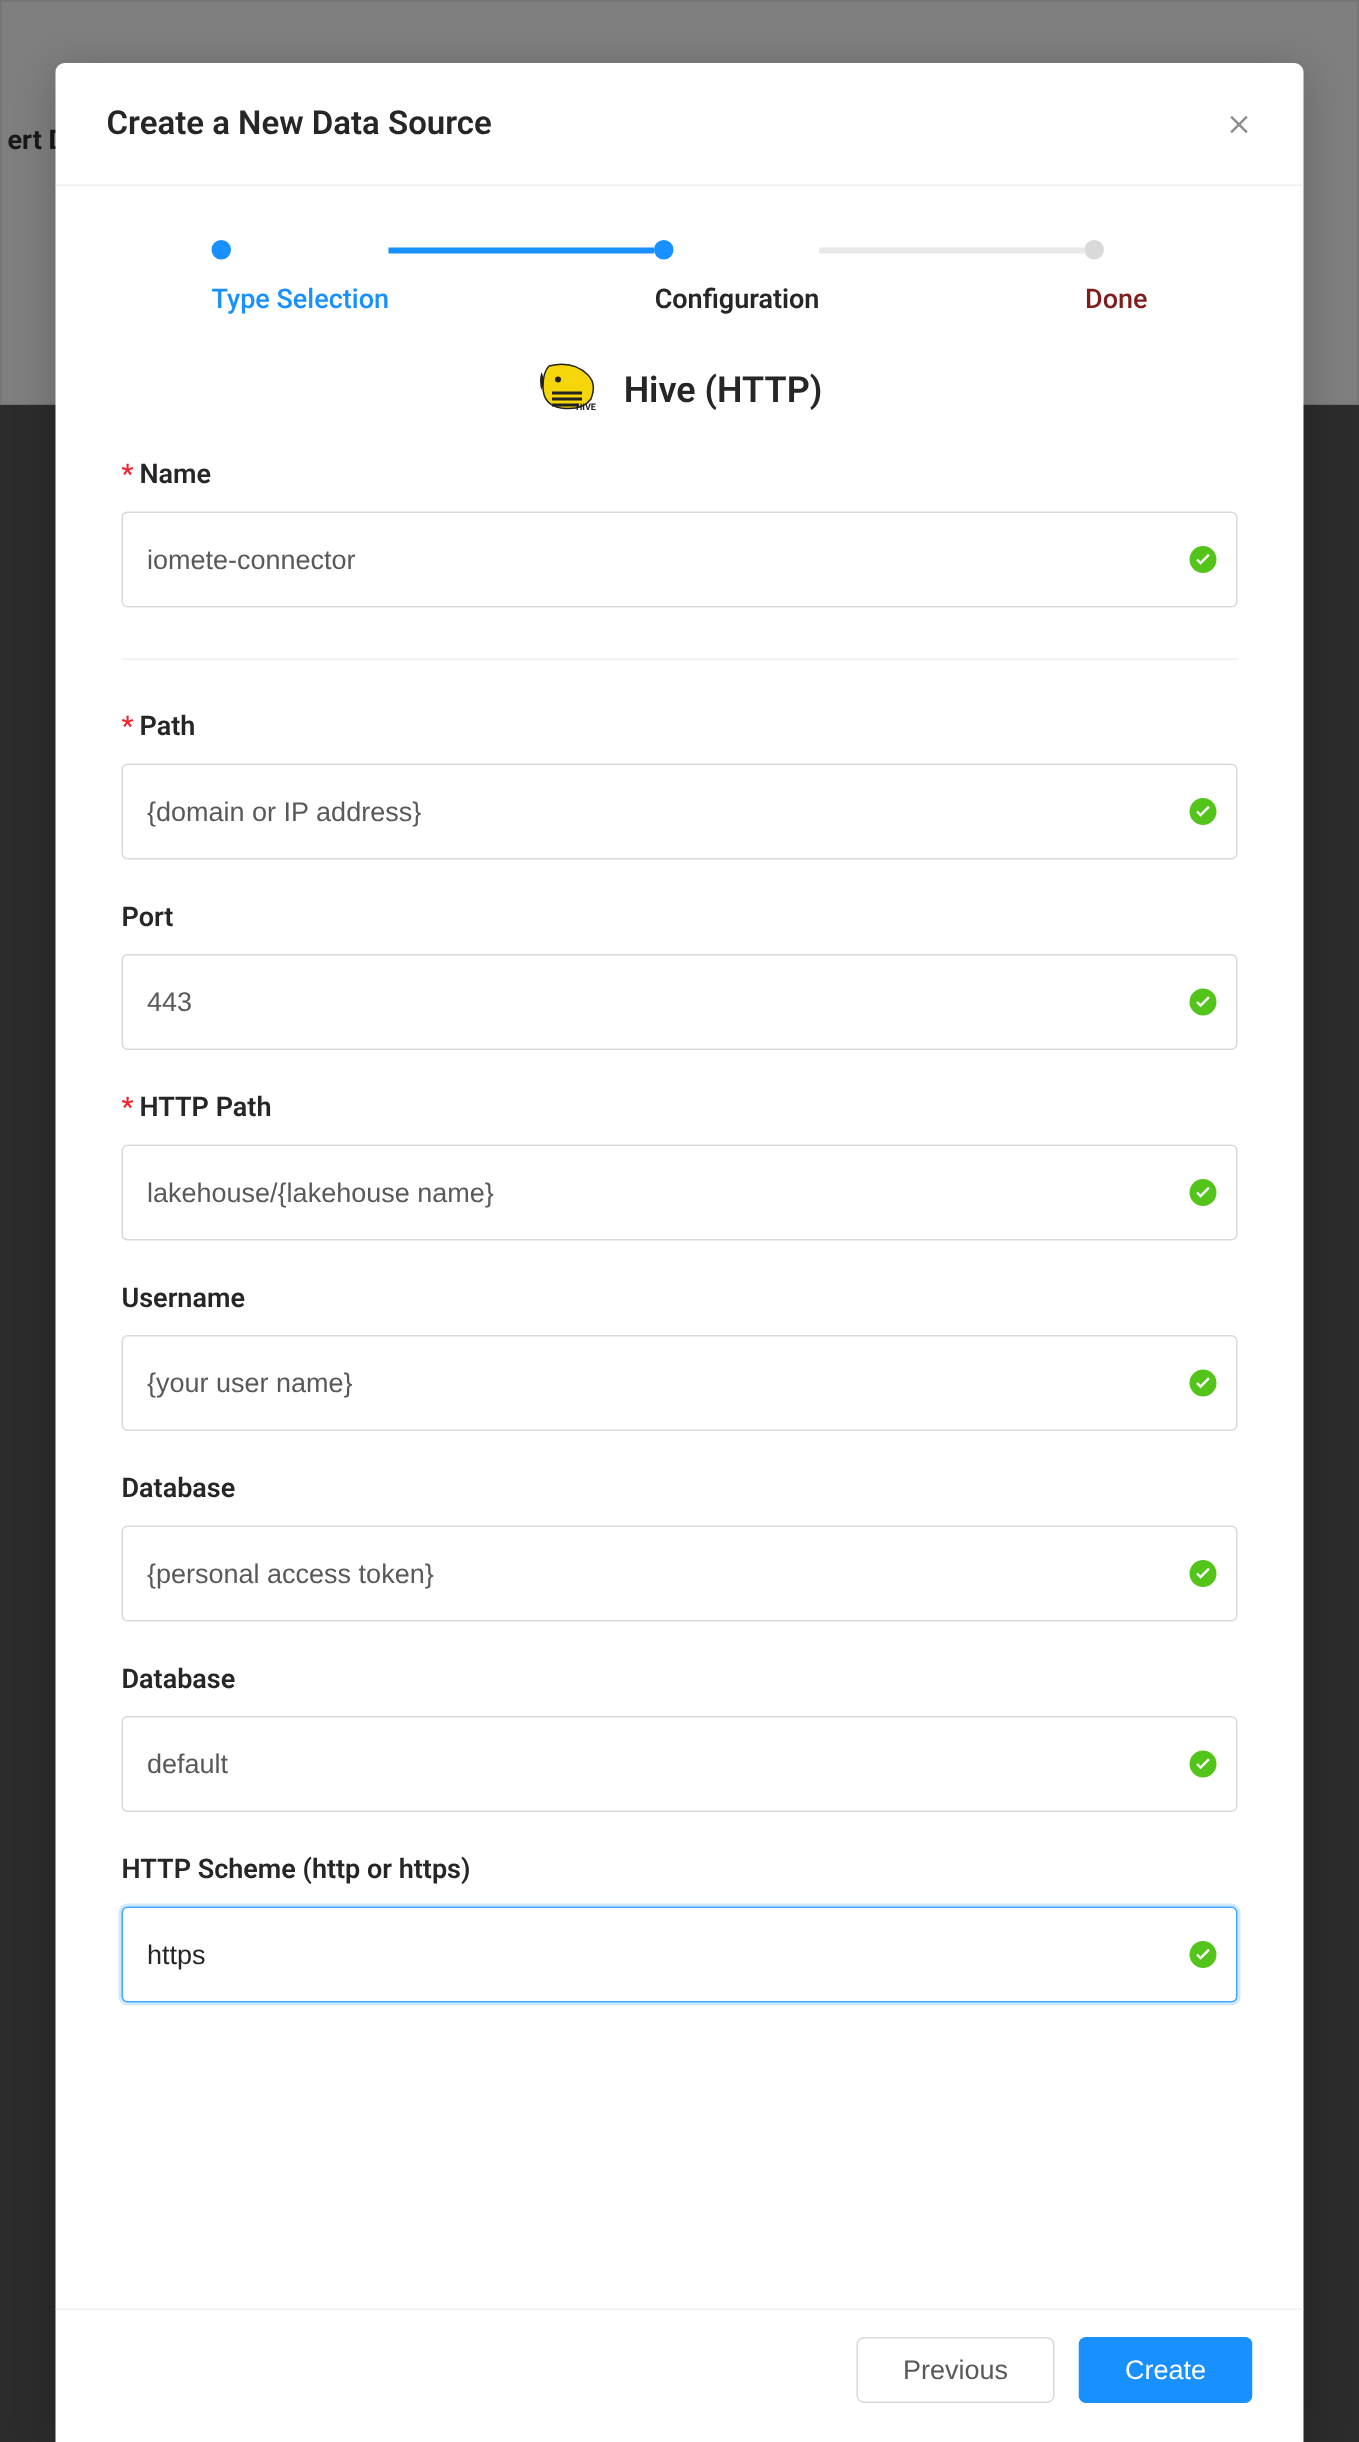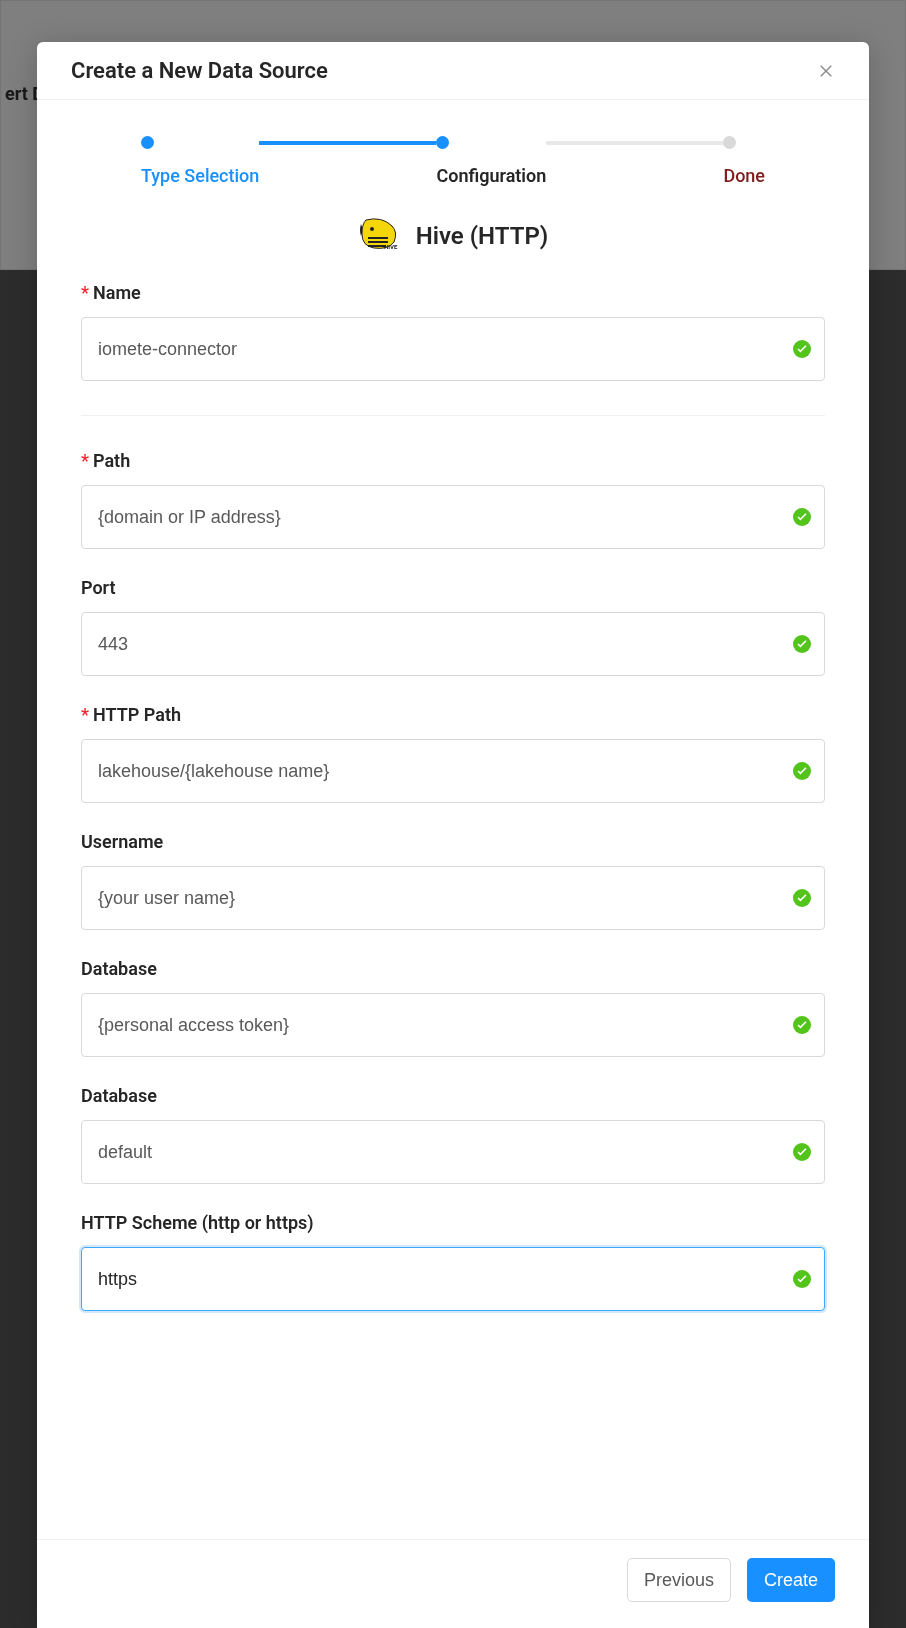--- a/index.html
+++ b/index.html
@@ -18,21 +18,21 @@
     position: absolute; inset: 0; background: rgba(0,0,0,0.50);
   }
   .modal {
     position: absolute; top: 42px; left: 37px; right: 37px; bottom: 0;
     background: #fff; border-radius: 6px 6px 0 0;
     display: flex; flex-direction: column; overflow: hidden;
     box-shadow: 0 4px 30px rgba(0,0,0,0.2);
   }
   .modal-header {
     display: flex; align-items: center; justify-content: space-between;
-    padding: 16px 34px; border-bottom: 1px solid #f0f0f0;
+    padding: 28px 34px; border-bottom: 1px solid #f0f0f0;
   }
   .modal-title { font-size: 22px; font-weight: 600; color: #262626; }
   .close-x { width: 18px; height: 18px; color: #8c8c8c; cursor: pointer; }
   .modal-body { padding: 0 44px 30px 44px; flex: 1; overflow: auto; }
   .steps {
     display: flex; align-items: flex-start; justify-content: space-between;
     margin: 36px 60px 32px 60px; position: relative;
   }
   .step { display: flex; flex-direction: column; flex: 0 0 auto; }
   .step-dot {
@@ -70,21 +70,21 @@
     position: absolute; right: 14px; top: 50%; transform: translateY(-50%);
     width: 18px; height: 18px; border-radius: 50%; background: #52c41a;
     display: flex; align-items: center; justify-content: center;
   }
   .check-badge svg { width: 10px; height: 8px; }
   .modal-footer {
     border-top: 1px solid #f0f0f0; padding: 18px 34px 26px 34px;
     display: flex; justify-content: flex-end; gap: 16px;
   }
   .btn {
-    height: 44px; padding: 0 16px; border-radius: 5px; font-size: 18px;
+    height: 44px; padding: 0 30px; border-radius: 5px; font-size: 18px;
     cursor: pointer; border: 1px solid transparent;
   }
   .btn-default { background: #fff; color: #595959; border-color: #d9d9d9; }
   .btn-primary { background: #1890ff; color: #fff; }
 </style>
 </head>
 <body>
 
 <div class="backdrop">
   <div class="bg-panel">

